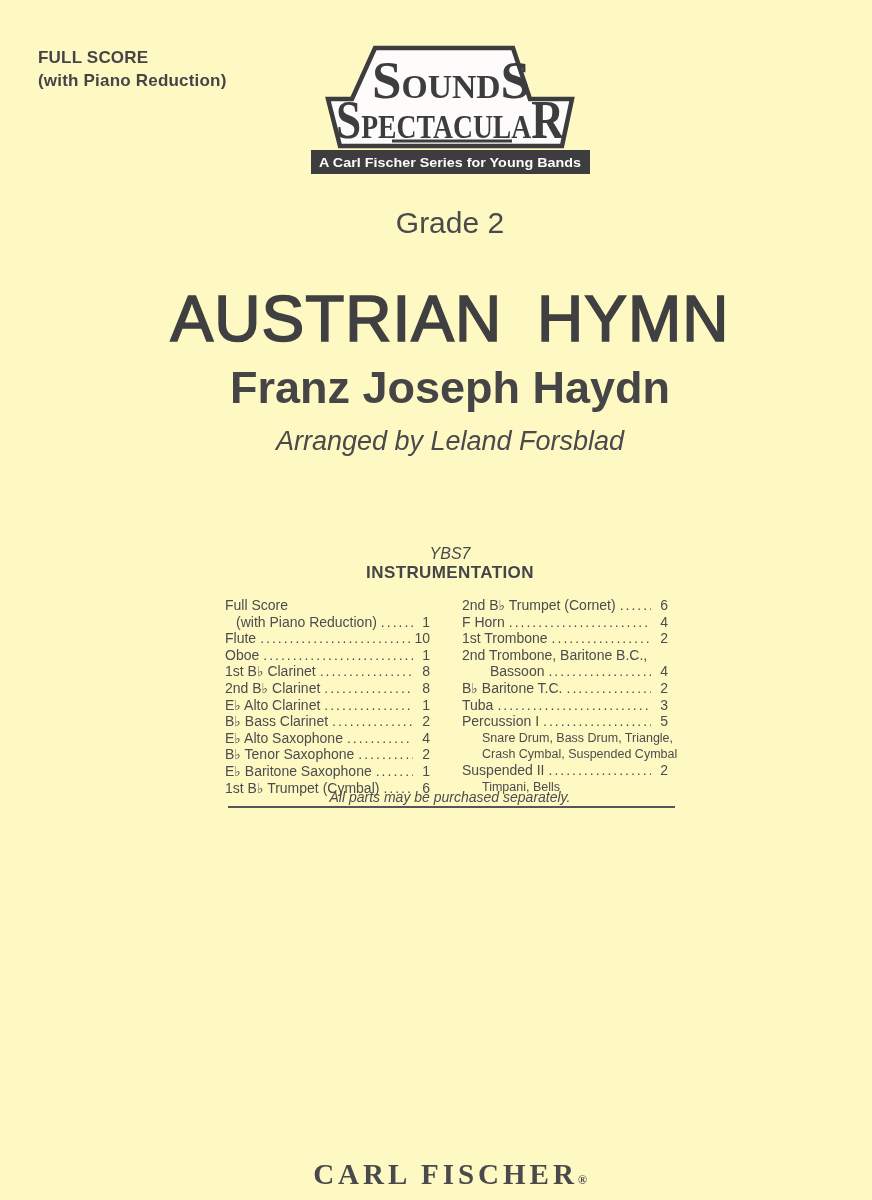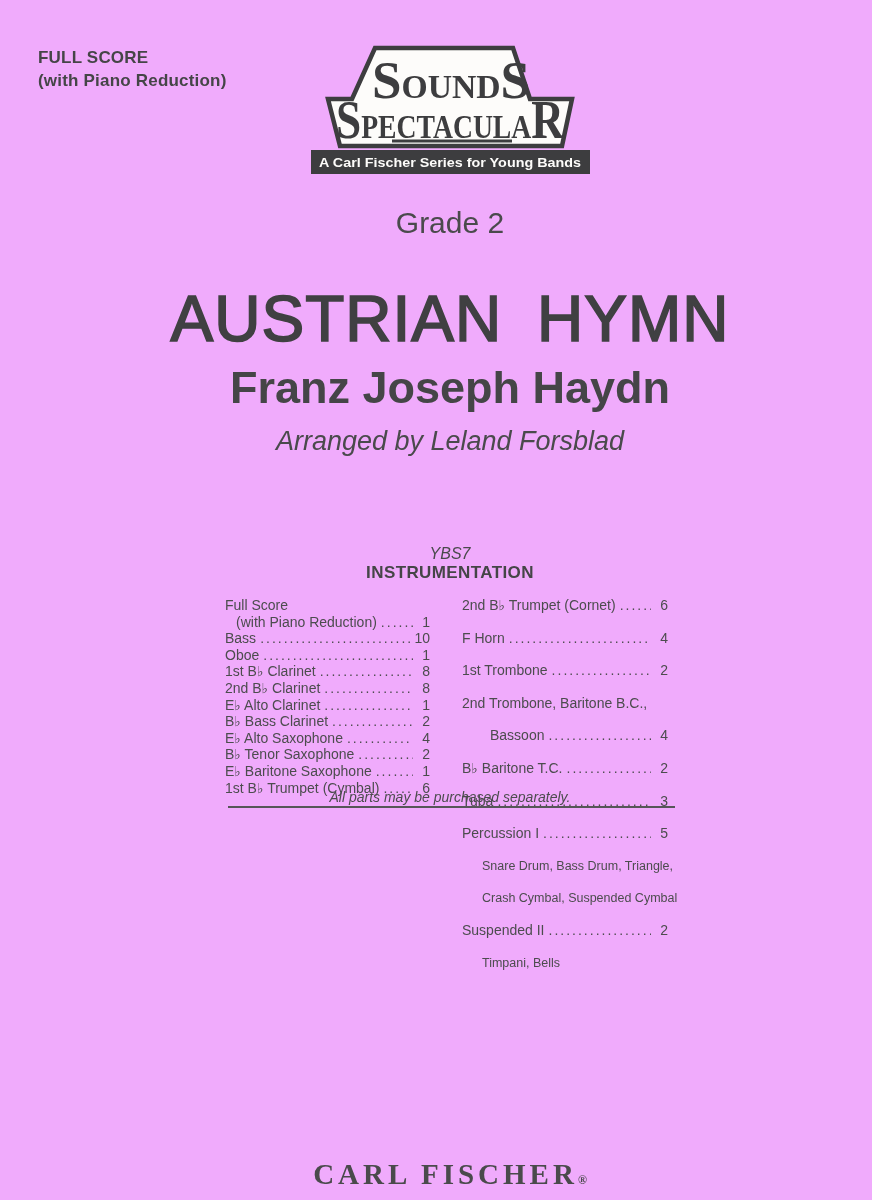--- a/index.html
+++ b/index.html
@@ -1,20 +1,20 @@
 <!DOCTYPE html>
 <html><head>
 <meta charset="utf-8">
 <style>
   html,body{margin:0;padding:0;background:#e8e8e6;}
   .page{
     position:relative;
     width:872px;height:1200px;
     margin:0 auto;
-    background:#f0abfc;
+    background:#fef9c3;
     font-family:"Liberation Sans","DejaVu Sans",sans-serif;
     color:#414143;
     overflow:hidden;
   }
   
   .corner{position:absolute;left:38px;top:46px;font-size:17px;font-weight:bold;line-height:23px;color:#454547;letter-spacing:.2px;}
   
   .logo{position:absolute;left:300px;top:44px;width:300px;height:134px;}
   
   .center{position:absolute;left:28px;right:0;text-align:center;}
@@ -24,21 +24,21 @@
     color:#404042;-webkit-text-stroke:1.7px #404042;white-space:nowrap;
   }
   .composer{top:362px;font-size:45px;font-weight:bold;color:#454547;}
   .arranger{top:426px;font-size:27px;font-style:italic;color:#4a4a4c;}
   .catalog{top:545px;font-size:16px;font-style:italic;color:#4a4a4c;}
   .inst-heading{top:563px;font-size:17px;font-weight:bold;letter-spacing:.4px;color:#454547;}
   
   .inst-cols{position:absolute;left:225px;top:597px;display:flex;gap:32px;color:#4c4c4e;}
   .inst-col{display:flex;flex-direction:column;}
   .inst-col.left{width:205px;}
-  .inst-col.right{width:206px;gap:16px;}
+  .inst-col.right{width:206px;}
   .inst-row{display:flex;align-items:baseline;font-size:14px;line-height:16.6px;white-space:nowrap;}
   .inst-row .lab{flex:0 0 auto;}
   .inst-row .dots{flex:1 1 auto;overflow:hidden;letter-spacing:2px;margin:0 3px 0 4px;}
   .inst-row .num{flex:0 0 auto;min-width:14px;text-align:right;}
   .inst-row.indent1 .lab{padding-left:11px;}
   .inst-row.indent2 .lab{padding-left:28px;}
   .inst-row.small{font-size:12.5px;line-height:16.2px;padding-left:20px;}
   
   .footnote{top:789px;font-size:14px;font-style:italic;color:#4c4c4e;z-index:2;}
   .foot-rule{position:absolute;left:228px;top:806px;width:447px;height:2px;background:#565658;}
@@ -81,21 +81,21 @@
     <div class="inst-col left">
         <div class="inst-row">
           <span class="lab">Full Score</span>
         </div>
         <div class="inst-row indent1">
           <span class="lab">(with Piano Reduction)</span>
           <span class="dots">......................................................................</span>
           <span class="num">1</span>
         </div>
         <div class="inst-row">
-          <span class="lab">Bass</span>
+          <span class="lab">Flute</span>
           <span class="dots">......................................................................</span>
           <span class="num">10</span>
         </div>
         <div class="inst-row">
           <span class="lab">Oboe</span>
           <span class="dots">......................................................................</span>
           <span class="num">1</span>
         </div>
         <div class="inst-row">
           <span class="lab">1st B♭ Clarinet</span>

